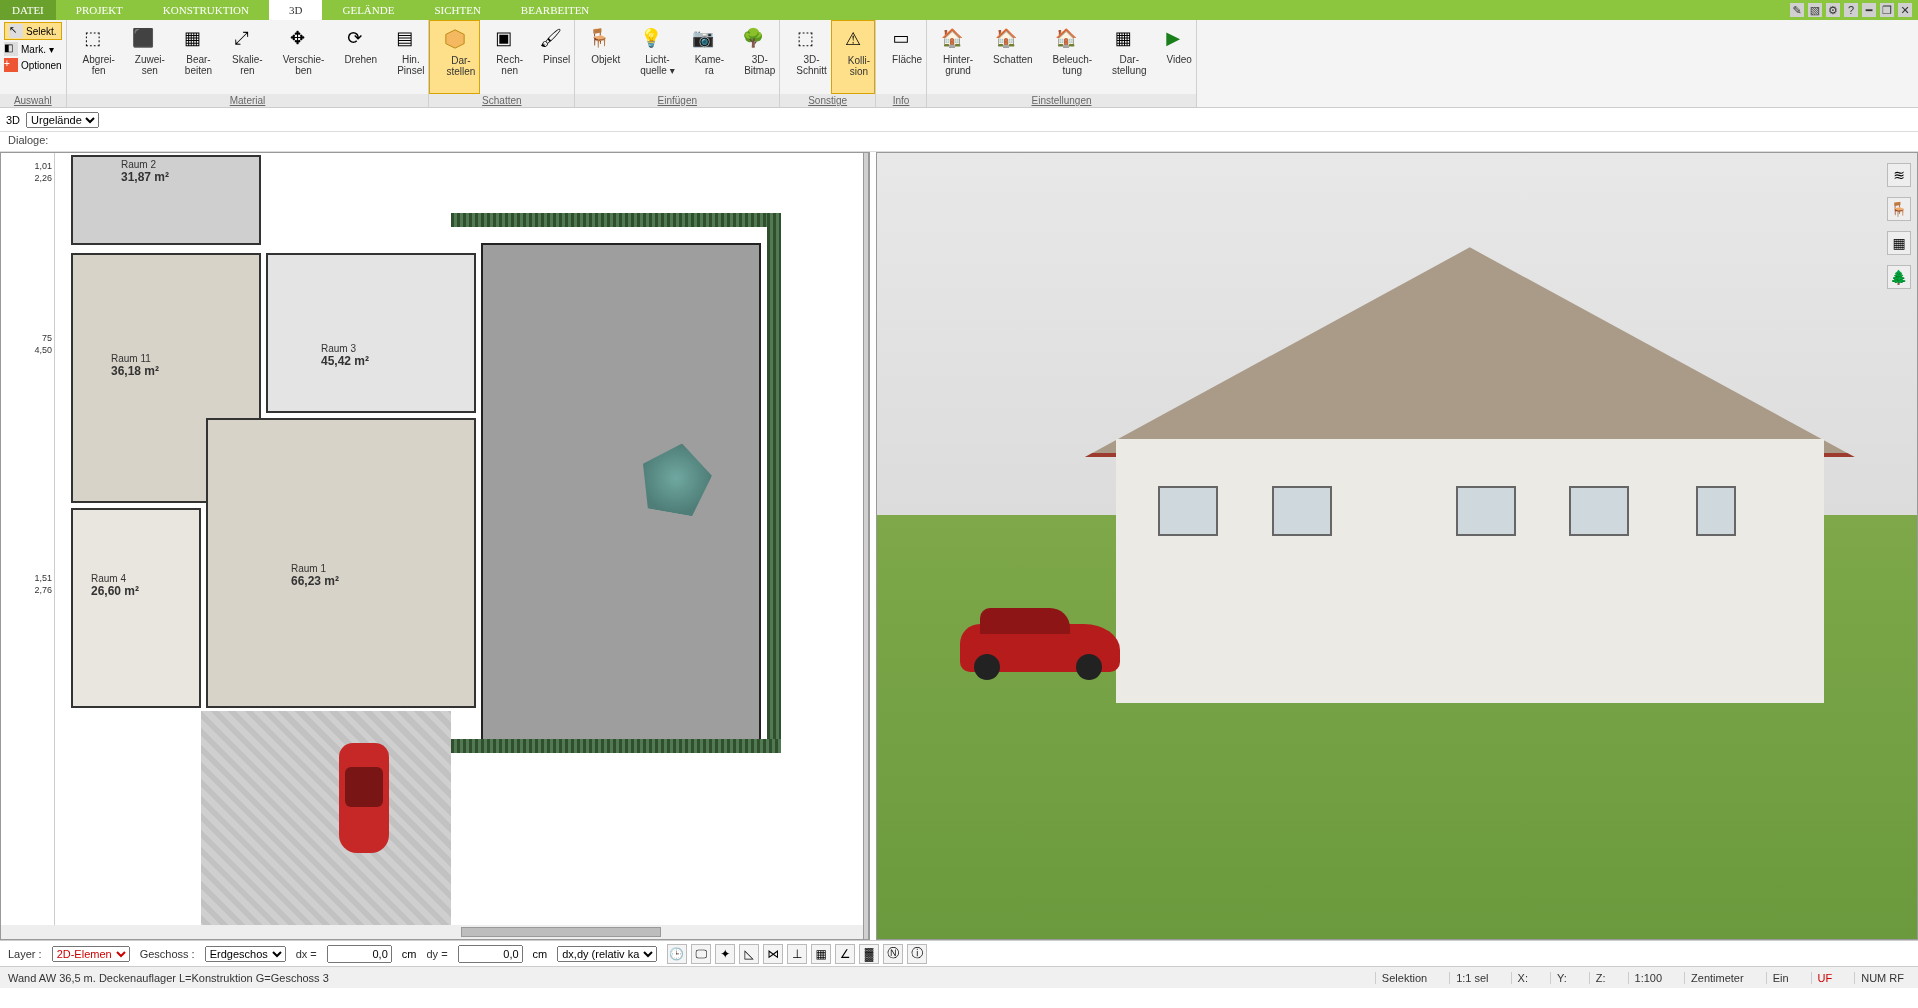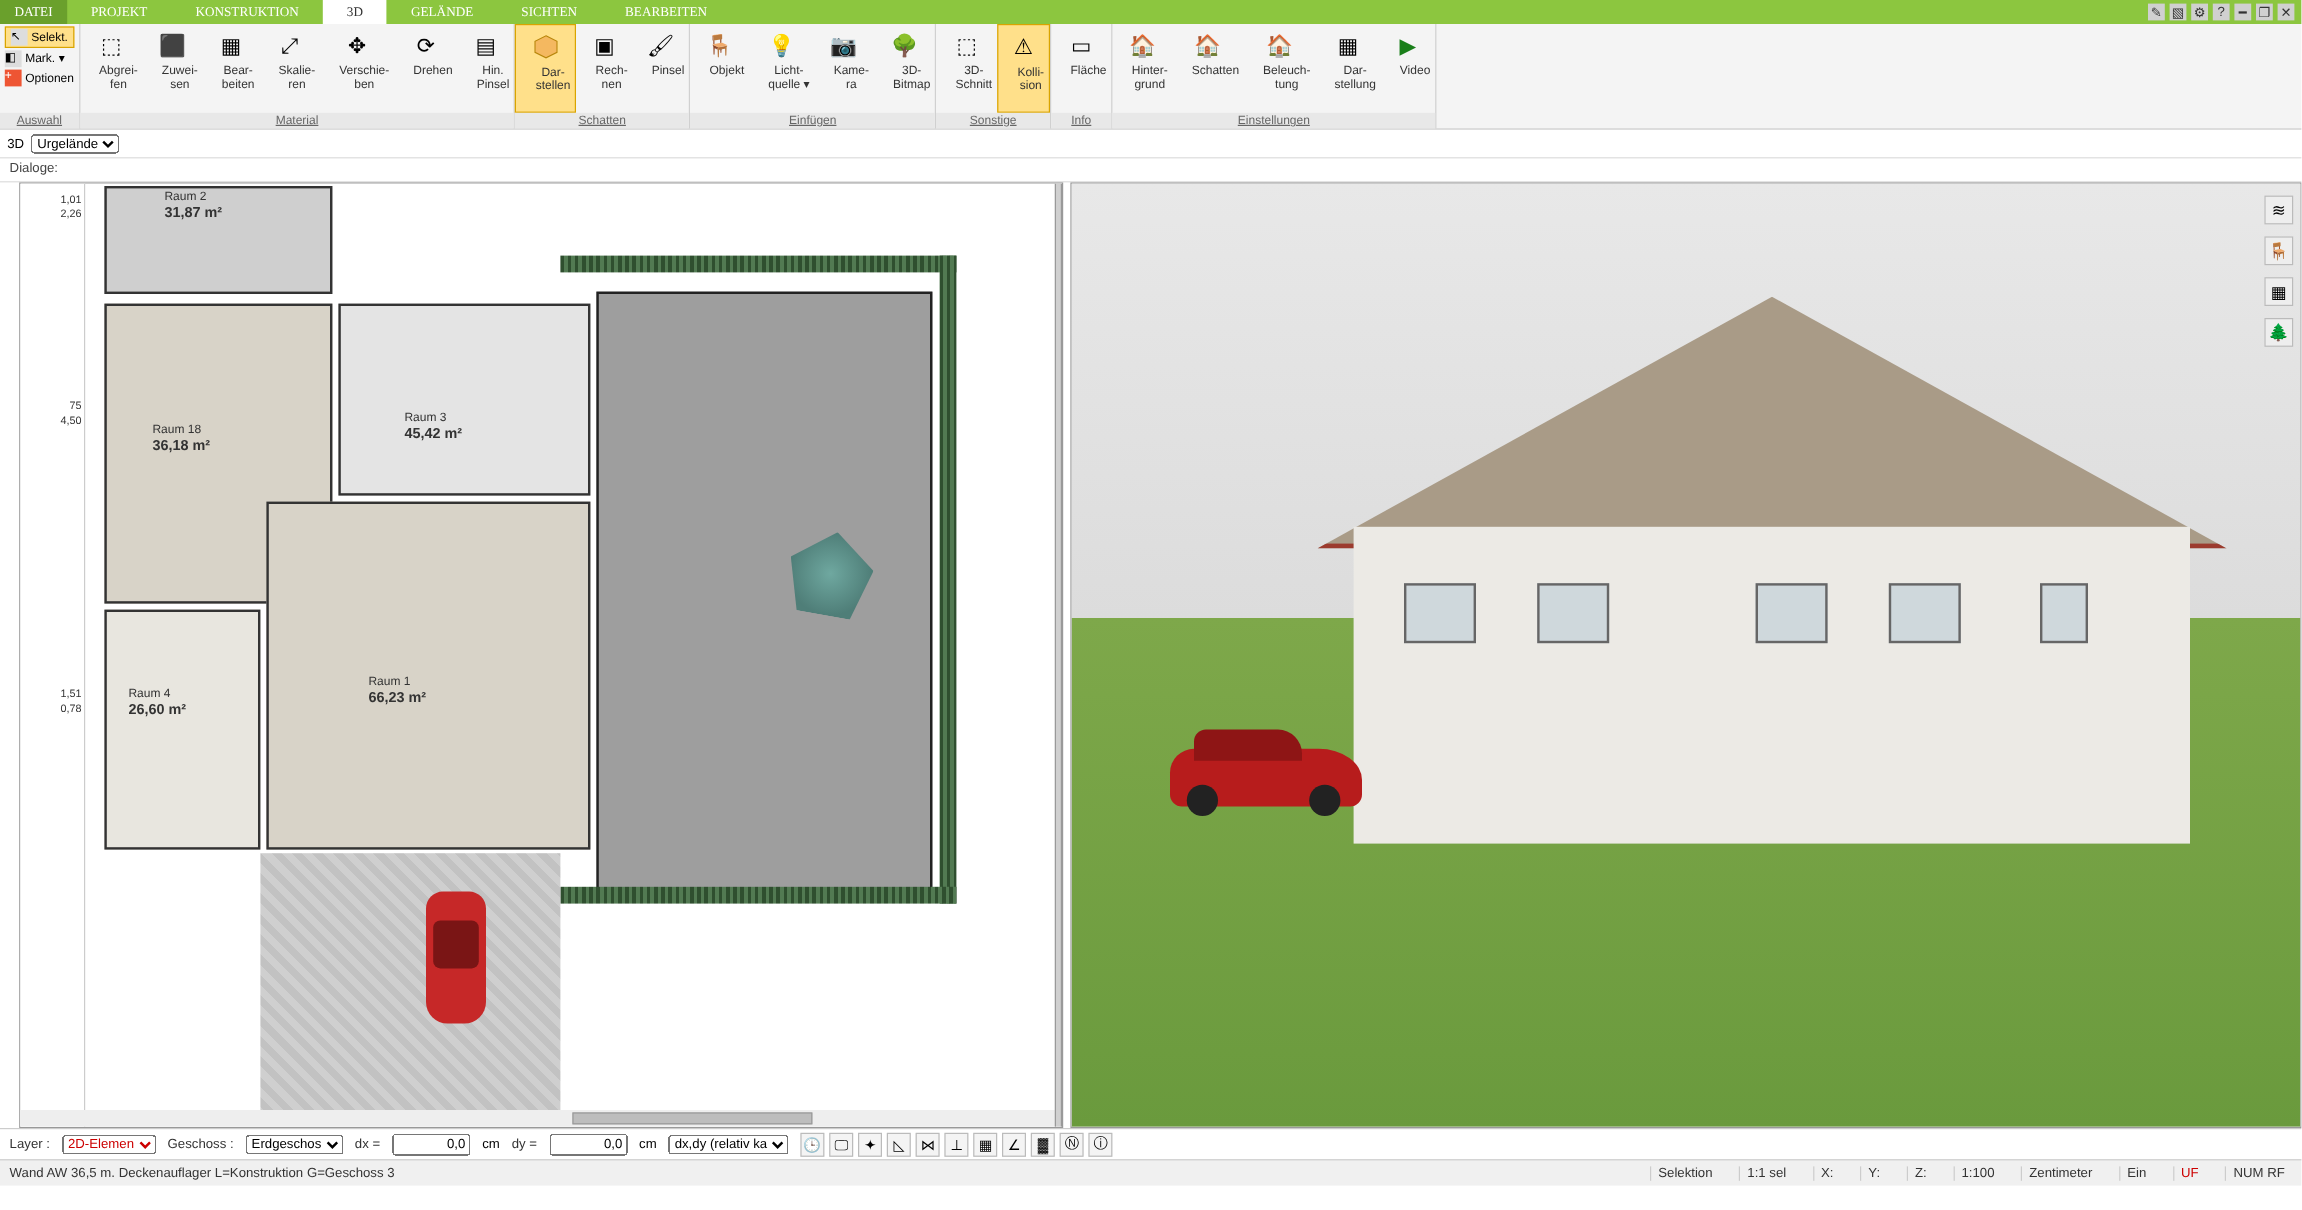--- a/index.html
+++ b/index.html
@@ -32,21 +32,21 @@
 
 
 .subbar { display: flex; align-items: center; height: 24px; padding: 0 6px; gap: 6px; border-bottom: 1px solid #ddd; font-size: 11px; }
 .subbar select { font-size: 11px; }
 
 
 .dialogbar { height: 20px; padding: 2px 8px; font-size: 11px; color: #444; border-bottom: 1px solid #ddd; }
 
 
 .workarea { display: flex; height: 788px; }
-.pane { position: relative; background: #fff; border: 1px solid #999; overflow: hidden; margin-left: 16px; }
+.pane { position: relative; background: #fff; border: 1px solid #999; overflow: hidden; }
 .pane.plan { width: 870px; }
 .pane.three { flex: 1; margin-left: 6px; }
 
 
 .plan-bg { position: absolute; inset: 0; background: linear-gradient(#fff,#fff); }
 .ruler-left { position: absolute; left: 0; top: 0; bottom: 0; width: 54px; background: #fff; border-right: 1px solid #ccc; font-size: 9px; color: #333; }
 .ruler-left div { position: absolute; right: 2px; }
 .floor { position: absolute; background: #d8d3c8; border: 2px solid #333; }
 .room-label { position: absolute; font-size: 10px; color: #333; }
 .room-label b { font-size: 12px; }
@@ -290,31 +290,31 @@
 <div class="workarea">
 
   <div class="pane plan">
     <div class="plan-bg"></div>
     <div class="ruler-left">
       <div style="top:8px">1,01</div>
       <div style="top:20px">2,26</div>
       <div style="top:180px">75</div>
       <div style="top:192px">4,50</div>
       <div style="top:420px">1,51</div>
-      <div style="top:432px">0,78</div>
+      <div style="top:432px">2,76</div>
     </div>
 
     <div class="floor" style="left:70px;top:2px;width:190px;height:90px;background:#cfcfcf"></div>
     <div class="room-label" style="left:120px;top:6px">
       <span>Raum 2</span><br><b>31,87 m²</b>
     </div>
 
     <div class="floor" style="left:70px;top:100px;width:190px;height:250px"></div>
     <div class="room-label" style="left:110px;top:200px">
-      <span>Raum 18</span><br><b>36,18 m²</b>
+      <span>Raum 11</span><br><b>36,18 m²</b>
     </div>
 
     <div class="floor" style="left:265px;top:100px;width:210px;height:160px;background:#e4e4e4"></div>
     <div class="room-label" style="left:320px;top:190px">
       <span>Raum 3</span><br><b>45,42 m²</b>
     </div>
 
     <div class="floor" style="left:70px;top:355px;width:130px;height:200px;background:#e8e6df"></div>
     <div class="room-label" style="left:90px;top:420px">
       <span>Raum 4</span><br><b>26,60 m²</b>

